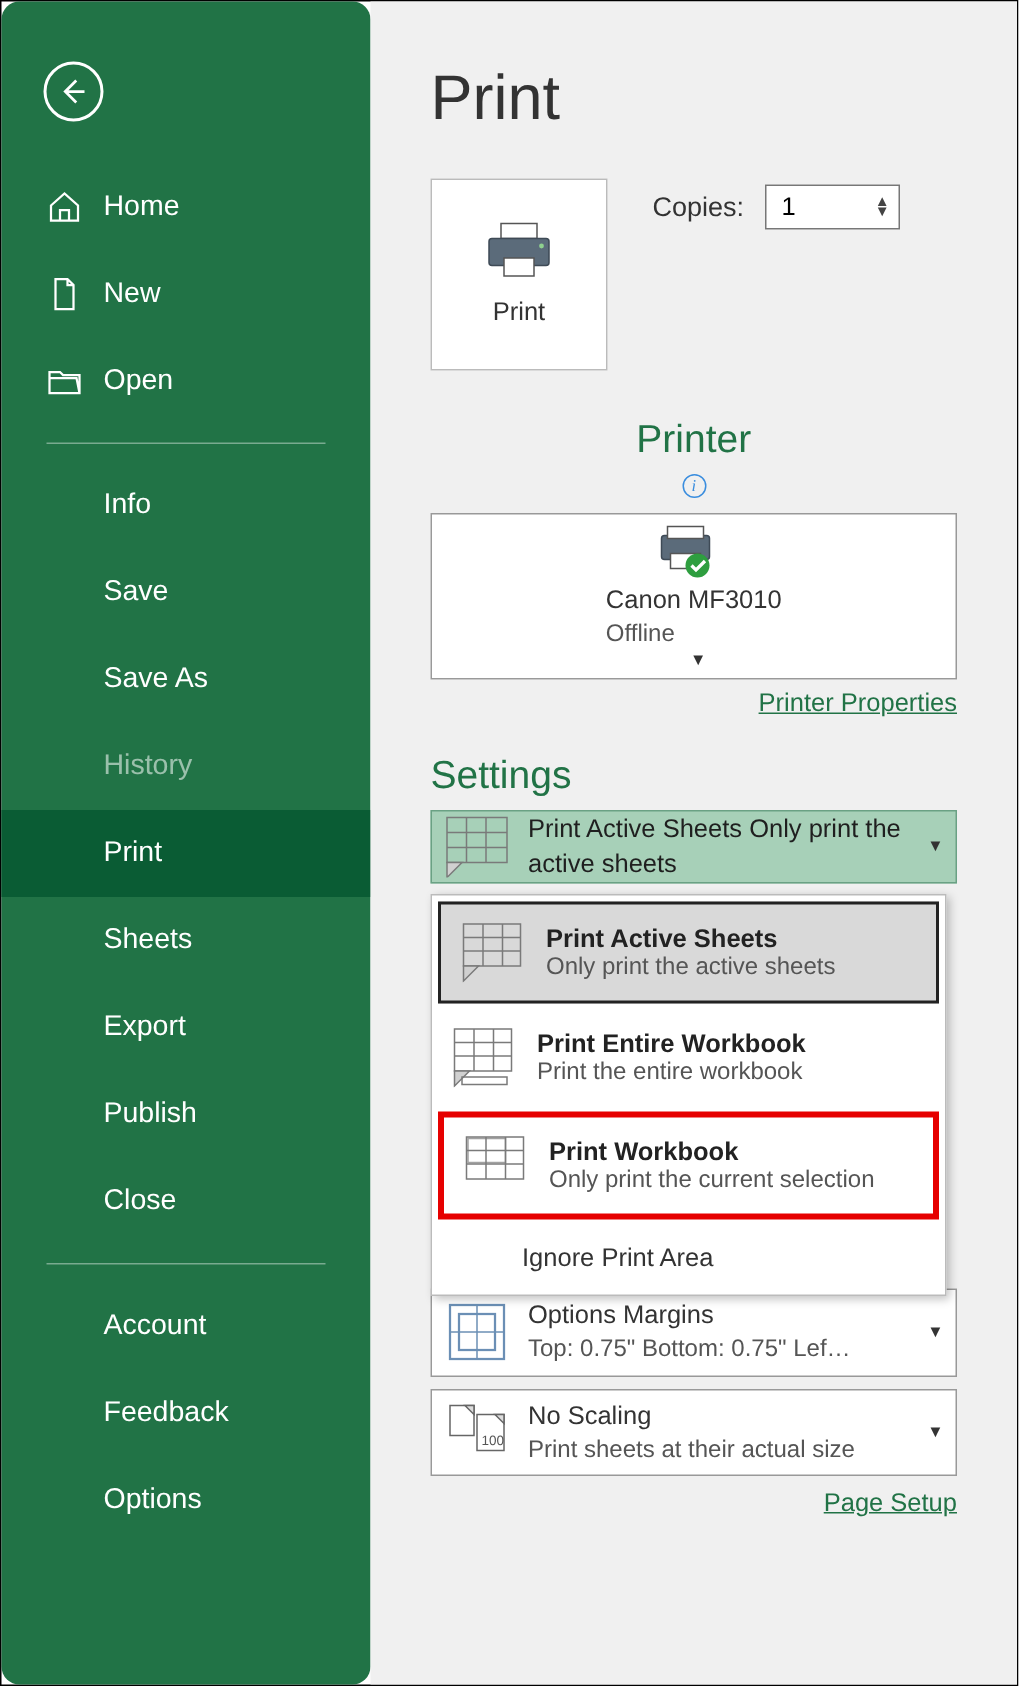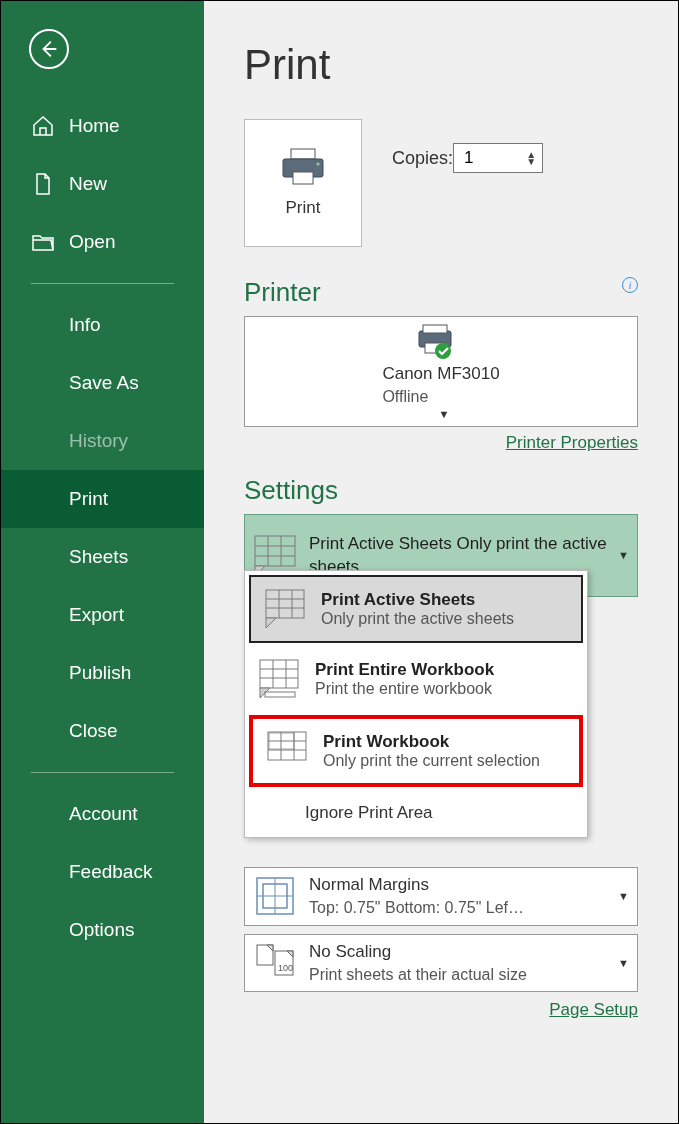--- a/index.html
+++ b/index.html
@@ -1,53 +1,53 @@
 <!DOCTYPE html>
 <html><head>
 <meta charset="utf-8">
 <style>
   * { box-sizing: border-box; margin: 0; padding: 0; font-family: "Segoe UI", Arial, sans-serif; }
   body { width: 679px; height: 1124px; background: #fff; overflow: hidden; }
   .app { display: flex; width: 679px; height: 1124px; border: 1px solid #000; }
   
-  .sidebar { width: 203px; background: #217346; color: #fff; padding-top: 28px; flex-shrink: 0; }
+  .sidebar { width: 246px; background: #217346; color: #fff; padding-top: 40px; flex-shrink: 0; border-radius: 12px; }
   .back-btn { width: 40px; height: 40px; border: 2px solid #fff; border-radius: 50%; margin-left: 28px; margin-bottom: 28px; display:flex; align-items:center; justify-content:center; cursor:pointer; }
   .back-btn svg { width: 22px; height: 22px; fill: none; stroke: #fff; stroke-width: 2; }
   .side-item { display:flex; align-items:center; height: 58px; padding-left: 30px; font-size: 19px; cursor:pointer; }
   .side-item.icon-item .icon { width: 24px; height: 24px; margin-right: 14px; display:flex; align-items:center; justify-content:center; }
   .side-item.icon-item .icon svg { width: 24px; height: 24px; stroke:#fff; fill:none; stroke-width:1.5; }
   .side-item.text-only { padding-left: 68px; }
   .side-item.disabled { color: rgba(255,255,255,0.55); }
   .side-item.active { background: #0a5c34; }
   .side-sep { height: 1px; background: rgba(255,255,255,0.4); margin: 12px 30px; }
   
   .main { flex:1; background:#f0f0f0; padding: 40px 40px 0 40px; position:relative; }
   .page-title { font-size: 42px; color:#333; font-weight:400; margin-bottom: 30px; }
   .top-row { display:flex; align-items:flex-start; gap: 30px; margin-bottom: 30px; }
   .print-button { width: 118px; height: 128px; border:1px solid #bbb; background:#fff; display:flex; flex-direction:column; align-items:center; justify-content:center; cursor:pointer; gap:12px; }
   .print-button .picon { width:48px; height:38px; }
   .print-button .lbl { font-size:17px; color:#333; }
-  .copies-wrap { display:flex; align-items:center; gap:0; margin-top:24px; }
+  .copies-wrap { display:flex; align-items:center; gap:14px; margin-top:4px; }
   .copies-wrap label { font-size:18px; color:#333; }
   .copies-input { width:90px; height:30px; border:1px solid #777; background:#fff; display:flex; align-items:center; justify-content:space-between; padding:0 6px 0 10px; font-size:17px; }
   .spin { display:flex; flex-direction:column; line-height:7px; font-size:10px; color:#444; }
   .spin span { cursor:pointer; }
-  .section-row { display:flex; align-items:flex-start; justify-content:space-between; }
+  .section-row { display:flex; align-items:center; justify-content:space-between;flex-direction:column; }
   .section-title { font-size:26px; color:#217346; margin-bottom:8px; }
   .info-icon { width:16px;height:16px;border:1.5px solid #3a8dde;border-radius:50%;color:#3a8dde;font-size:11px;display:flex;align-items:center;justify-content:center;font-style:italic;font-family:serif;margin-bottom:10px;}
   .dropdown { border:1px solid #999; background:#fff; display:flex; align-items:center; padding:6px 8px; position:relative; cursor:pointer; }
   .dropdown .dicon { width:44px; height:40px; margin-right:12px; display:flex; align-items:center; justify-content:center; flex-shrink:0; }
   .dropdown .dtext { flex:1; font-size:17px; color:#333; line-height:1.35; }
   .dropdown .dtext .l1 { display:block; }
   .dropdown .dtext .l2 { display:block; color:#555; font-size:16px; }
   .dropdown .caret { font-size:11px; color:#333; margin-left:6px; }
   .link { color:#217346; text-decoration:underline; font-size:17px; cursor:pointer; text-align:right; display:block; margin-top:6px; }
   
   .settings-stack { position:relative; }
-  .settings-current { border:1px solid #6aa184; background:#a7d0b8; display:flex; align-items:center; padding:17px 8px; cursor:pointer; }
+  .settings-current { border:1px solid #6aa184; background:#a7d0b8; display:flex; align-items:center; padding:0 8px; cursor:pointer; }
   .settings-current .dicon { width:44px; height:42px; margin-right:12px; flex-shrink:0; }
   .settings-current .dtext { flex:1; font-size:17px; color:#1f1f1f; line-height:1.4; }
   .settings-current .caret { font-size:11px; color:#333; }
   .popup { position:absolute; top:56px; left:0; width:344px; background:#fff; border:1px solid #bbb; box-shadow:2px 2px 6px rgba(0,0,0,0.25); z-index:5; }
   .popup-item { display:flex; align-items:center; padding:12px 14px; cursor:pointer; }
   .popup-item .picon2 { width:40px; height:40px; margin-right:16px; flex-shrink:0; }
   .popup-item .ptext .t1 { font-size:17px; font-weight:600; color:#222; }
   .popup-item .ptext .t2 { font-size:16px; color:#555; }
   .popup-item.selected { background:#d9d9d9; border:2px solid #222; margin:4px; }
   .popup-item.highlighted { border:4px solid #e60000; margin:4px; }
@@ -90,20 +90,23 @@
             <path d="M2 6 H9 L11 8 H22 V20 H2 Z M2 10 H20 L22 20"></path>
           </svg>
         </span>
       <span>Open</span>
     </div>
     <div class="side-sep"></div>
     <div class="side-item text-only">
         <span>Info</span>
       </div>
     <div class="side-item text-only">
+        <span>Save</span>
+      </div>
+    <div class="side-item text-only">
         <span>Save As</span>
       </div>
     <div class="side-item text-only disabled">
         <span>History</span>
       </div>
     <div class="side-item text-only active">
         <span>Print</span>
       </div>
     <div class="side-item text-only">
         <span>Sheets</span>
@@ -254,21 +257,21 @@
         <div class="dropdown">
           <span class="dicon">
             <svg viewBox="0 0 44 44">
                 <rect x="4" y="4" width="36" height="36" fill="none" stroke="#6b8fb5" stroke-width="1.5"></rect>
                 <rect x="10" y="10" width="24" height="24" fill="none" stroke="#6b8fb5" stroke-width="1.5"></rect>
                 <line x1="4" y1="22" x2="40" y2="22" stroke="#6b8fb5"></line>
                 <line x1="22" y1="4" x2="22" y2="40" stroke="#6b8fb5"></line>
               </svg>
           </span>
           <span class="dtext">
-            <span class="l1">Normal Margins</span>
+            <span class="l1">Options Margins</span>
             <span class="l2">Top: 0.75" Bottom: 0.75" Lef…</span>
           </span>
           <span class="caret">▼</span>
         </div>
         <div class="dropdown">
           <span class="dicon">
             <svg viewBox="0 0 44 44">
               <rect x="4" y="4" width="16" height="20" fill="none" stroke="#666"></rect>
                 <polygon points="14,4 20,4 20,10" fill="#ddd" stroke="#666"></polygon>
               <rect x="22" y="10" width="18" height="24" fill="none" stroke="#666"></rect>

